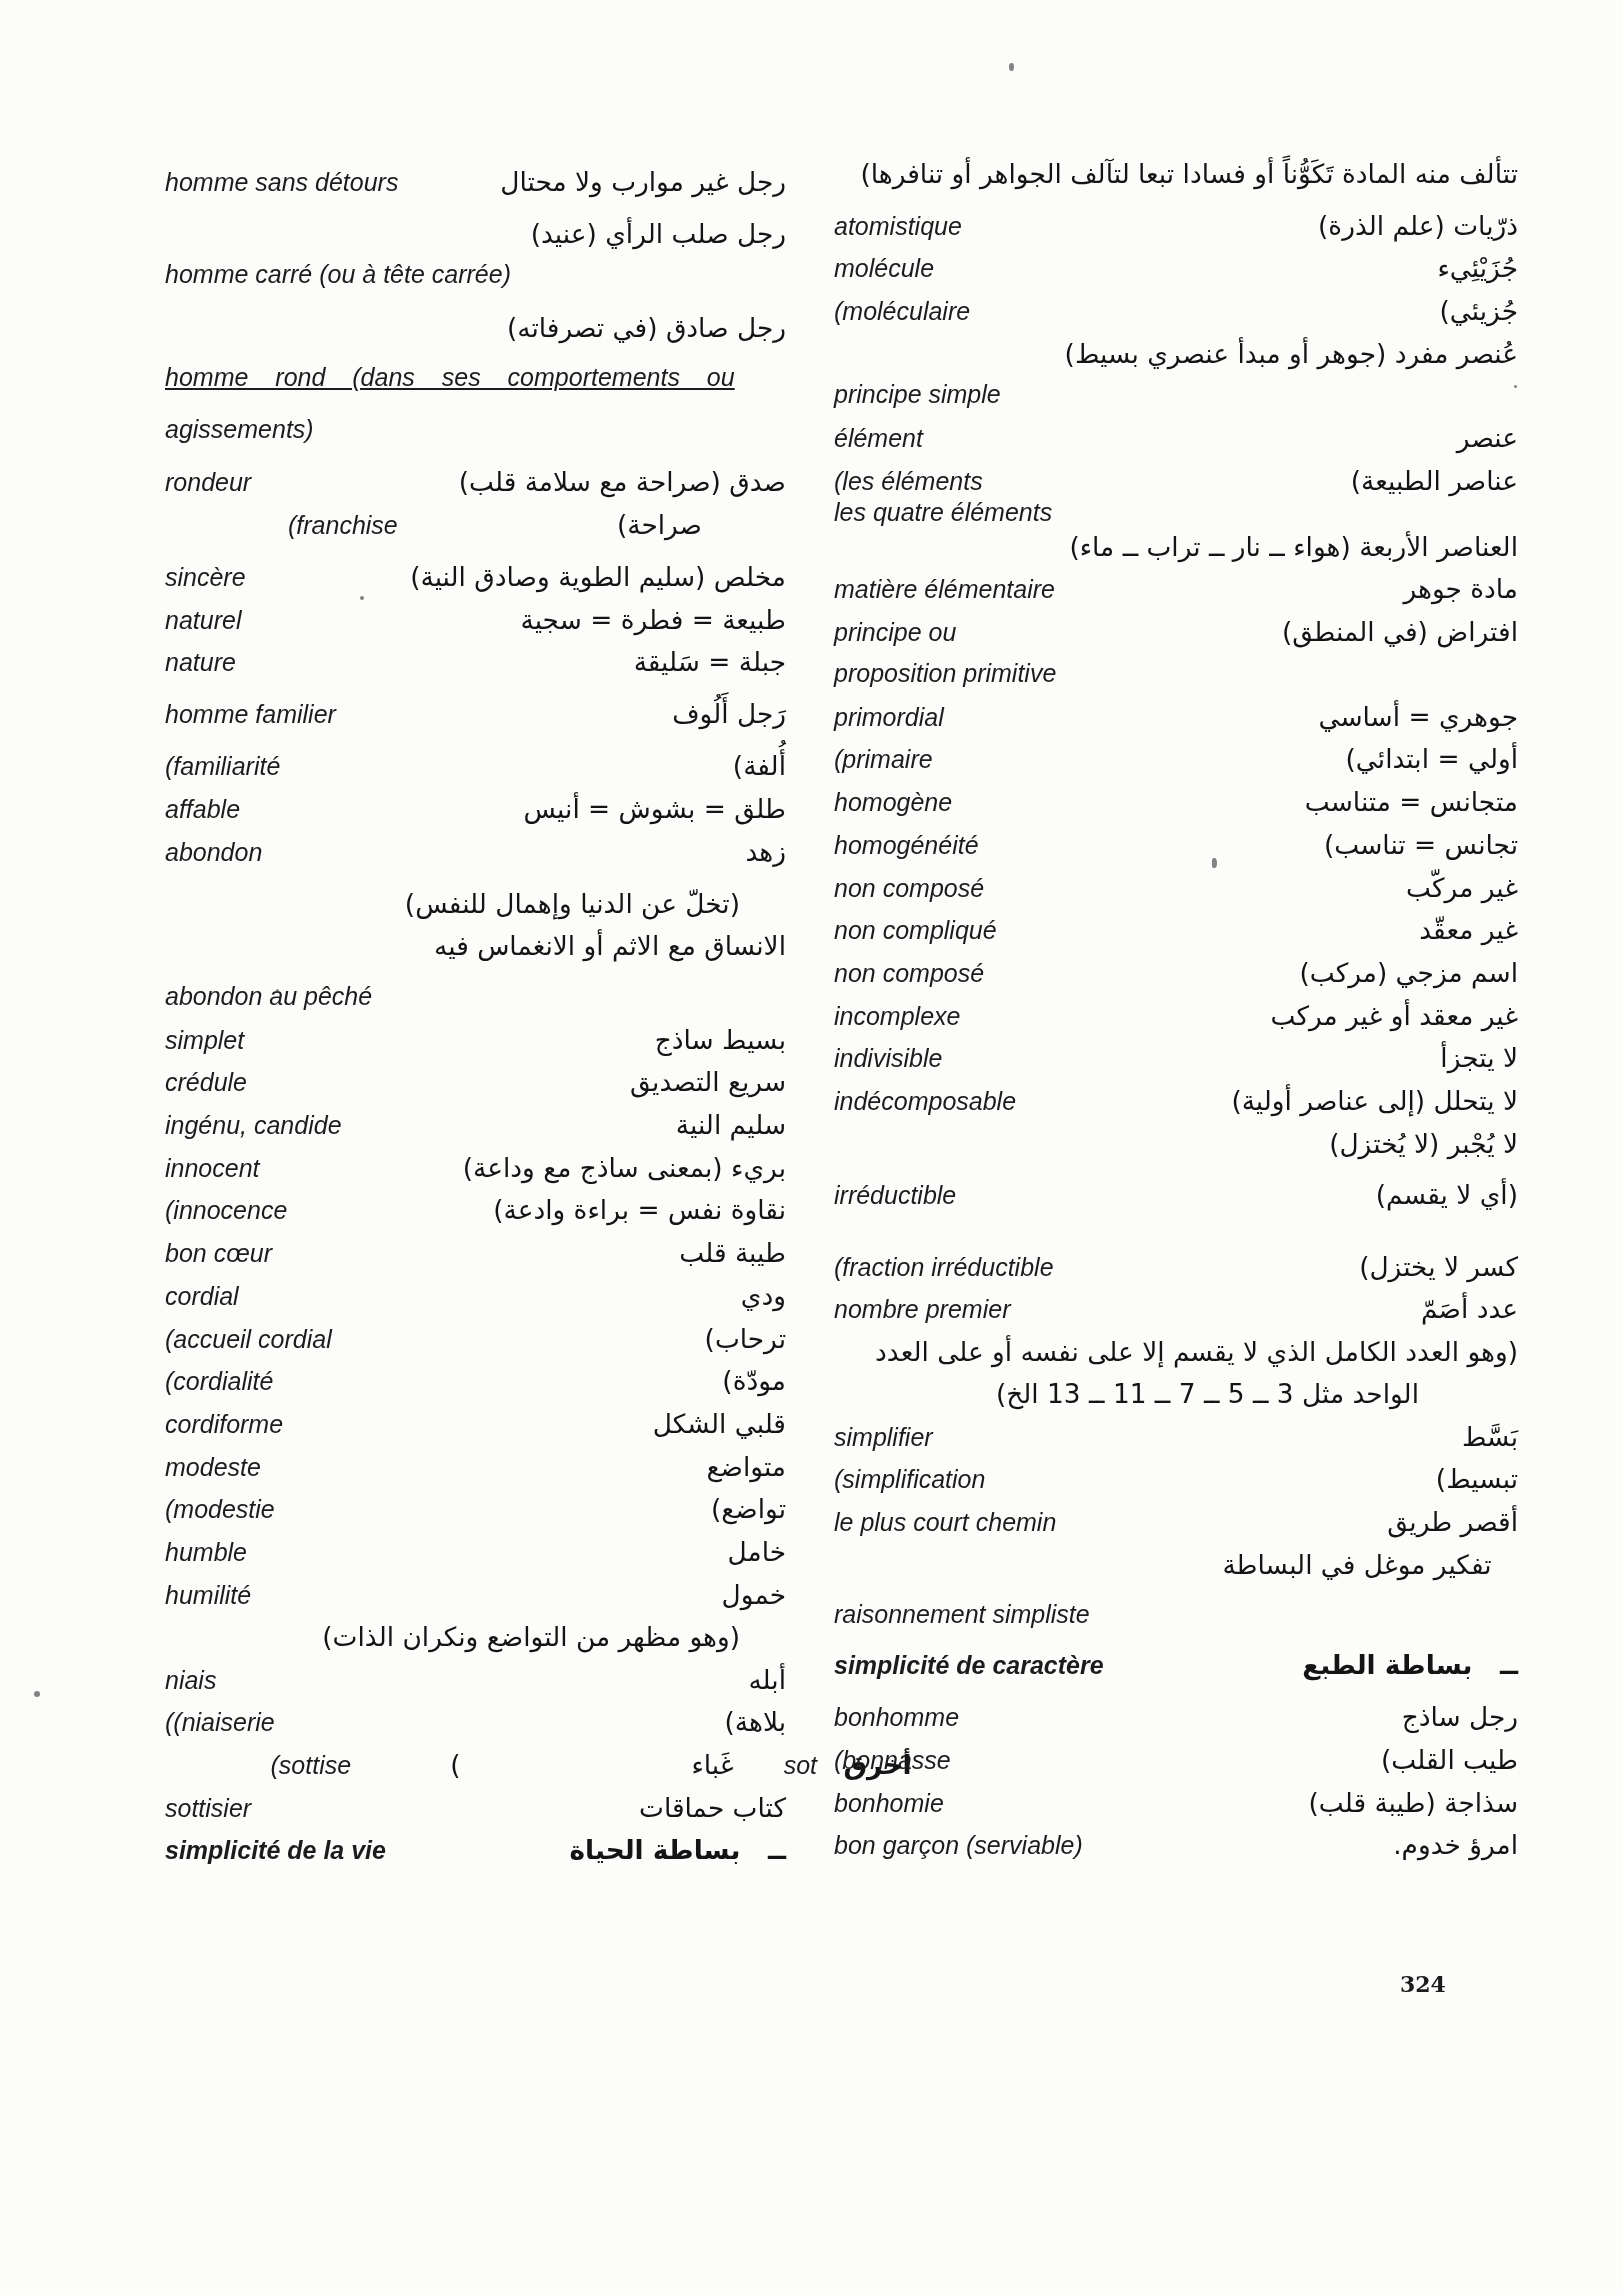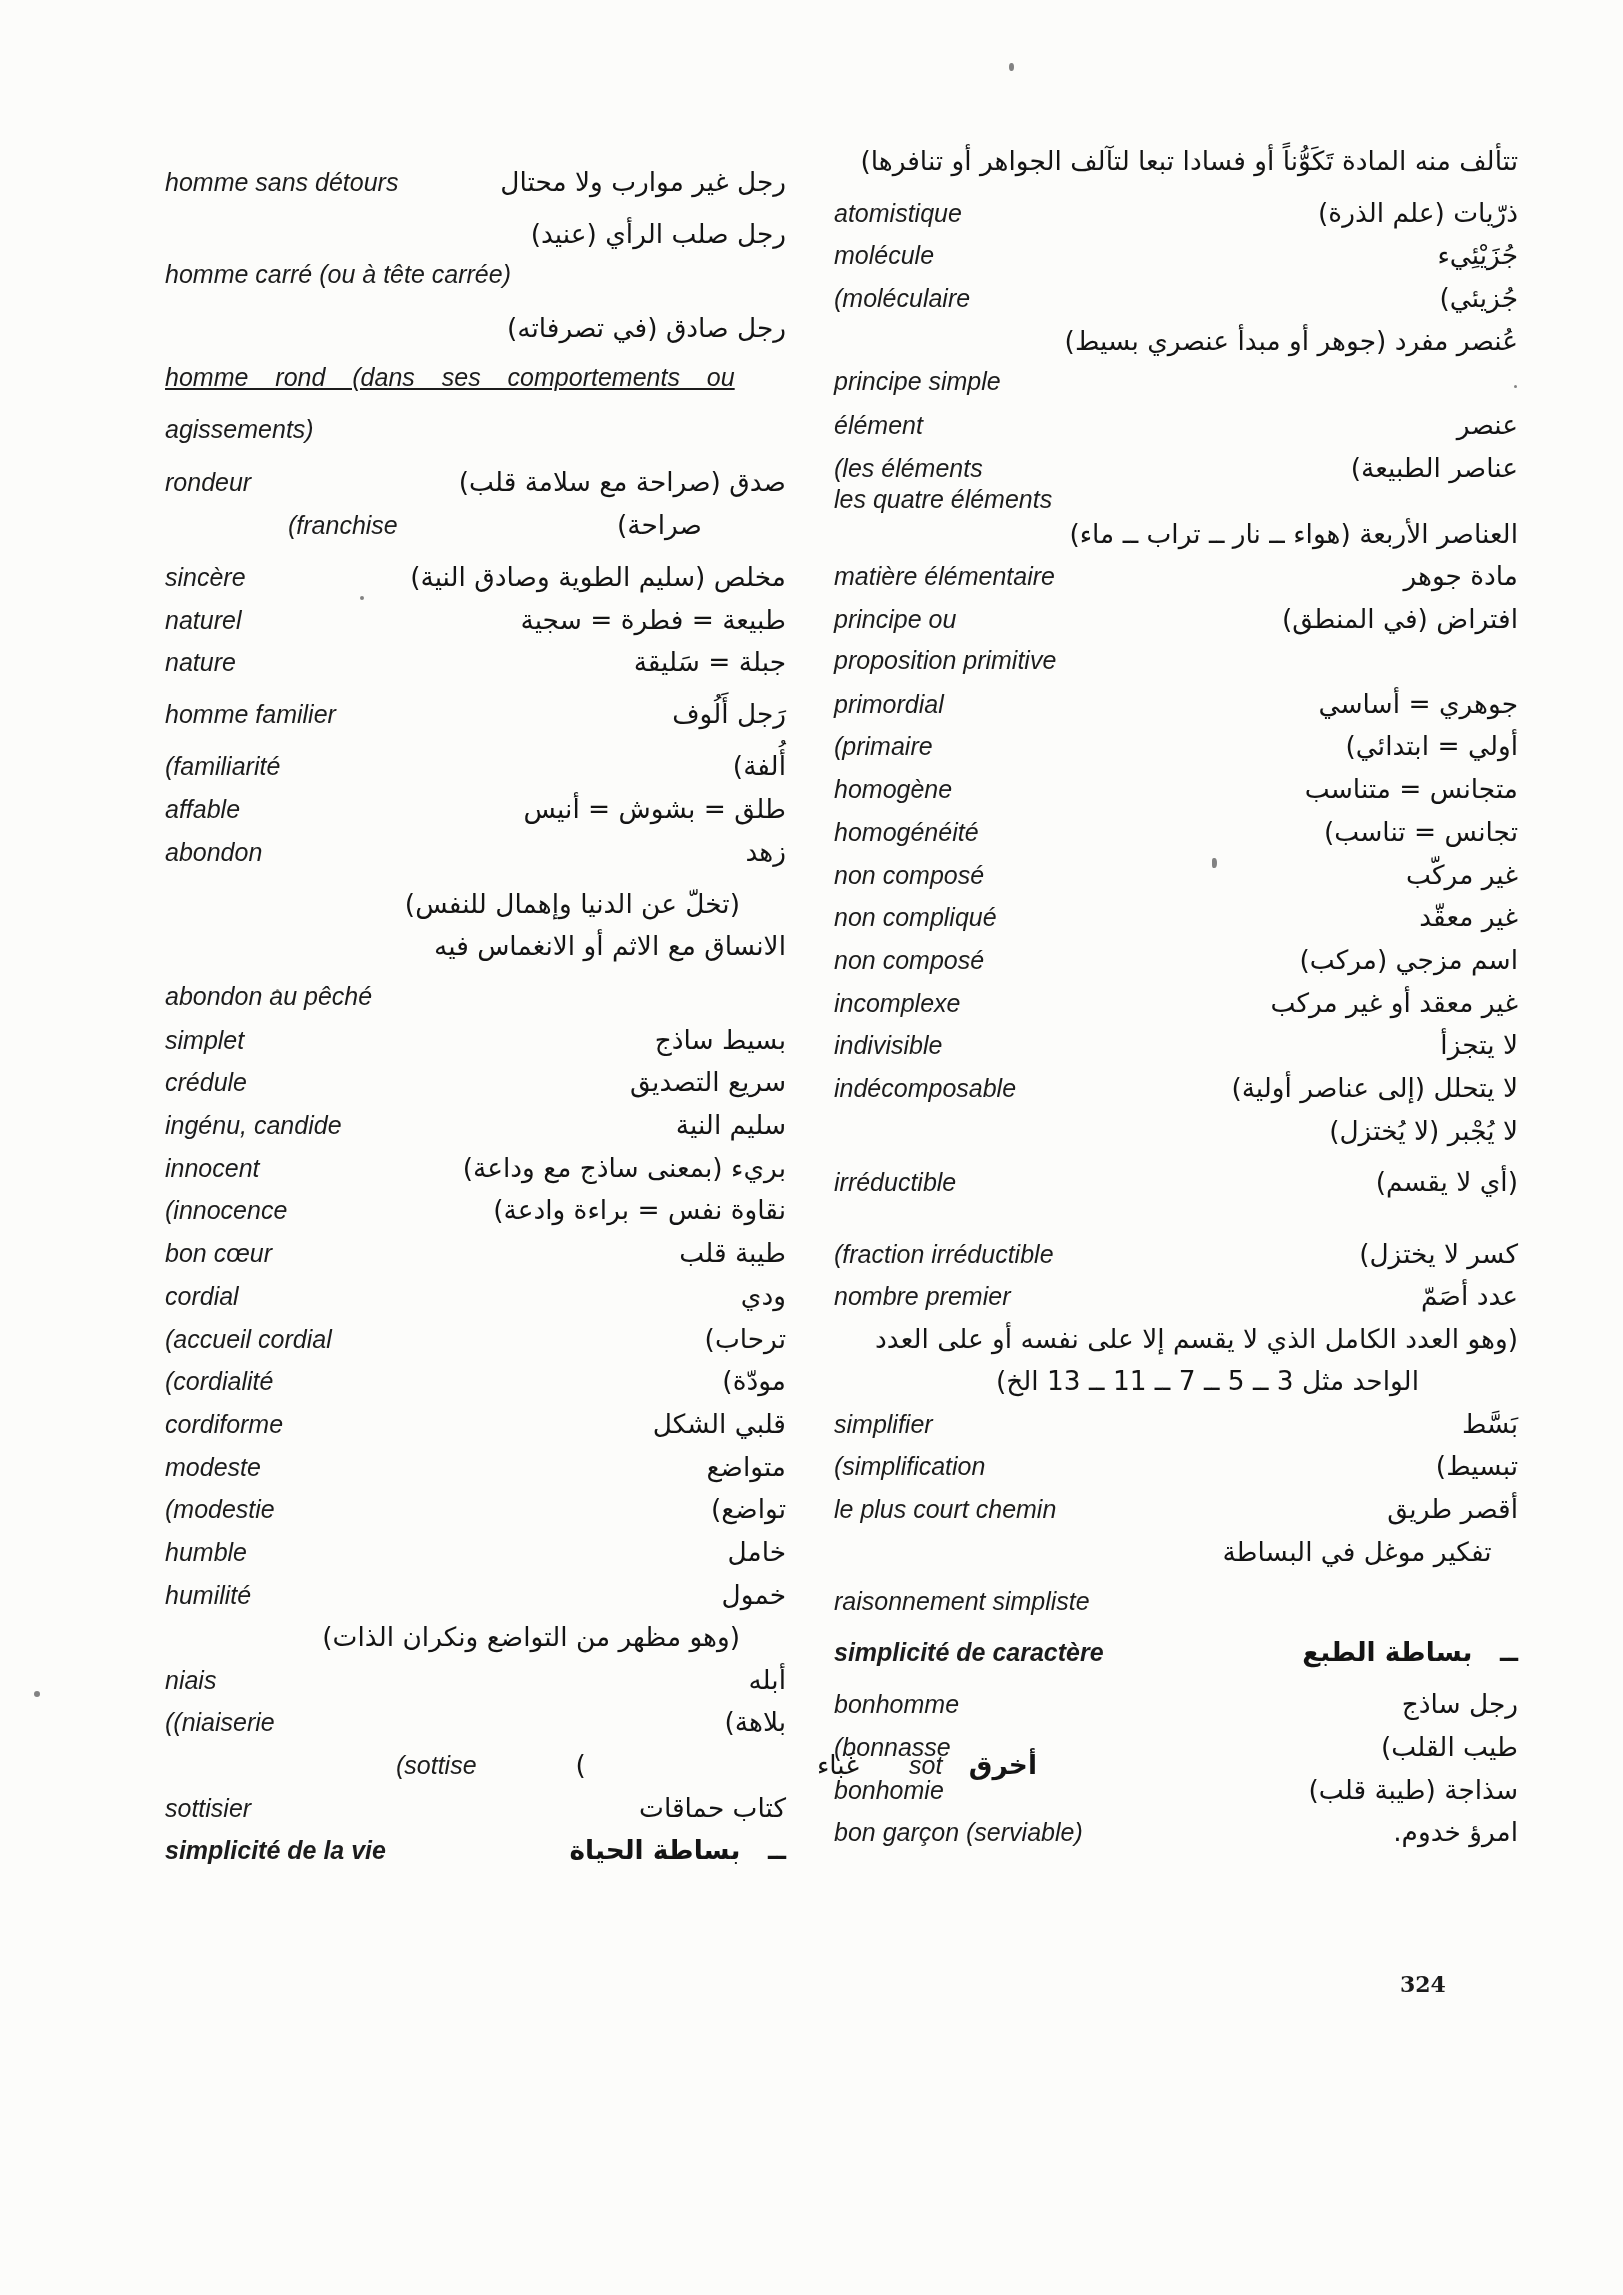--- a/index.html
+++ b/index.html
@@ -6,21 +6,21 @@
   body{
     width:1624px;height:2295px;
     background:#fcfcfa;
     position:relative;
     overflow:hidden;
     font-family:"Liberation Sans",sans-serif;
     color:#1b1b1b;
   }
   .col{position:absolute;}
   .col-left{left:165px;top:167px;width:621px;}
-  .col-right{left:834px;top:146px;width:684px;}
+  .col-right{left:834px;top:159px;width:684px;}
   .row{
     display:flex;
     align-items:baseline;
     margin:0 0 13.2px 0;
     min-height:29px;
   }
   .fr{
     font-family:"Liberation Sans",sans-serif;
     font-style:italic;
     font-size:25px;
@@ -44,21 +44,21 @@
   .row.gap2{margin-top:20px;}
   .row.tight{margin-top:-9.3px;}
   .row.spread .fr{word-spacing:20px;text-decoration:underline;}
   .row.indent .fr{margin-left:123px;}
   .row.indent .ar{margin-right:84px;}
   .row.arind40 .ar{margin-right:26.4px;}
   .row.arind70 .ar{margin-right:46px;}
   .row.arind150 .ar{margin-right:99px;}
   .row.bold .fr{font-weight:bold;}
   .row.bold .ar{font-weight:bold;}
-  .row.sot{justify-content:space-between;}
+  .row.sot{justify-content:center;}
   .row.sot .ar{margin-left:0;}
   .row.sot span:nth-child(1){margin-left:231px;}
   .row.sot span:nth-child(2){margin-left:99px;}
   .row.sot span:nth-child(3){margin-left:50px;}
   .row.sot span:nth-child(4){margin-left:26.4px;font-weight:bold;}
   .page-number{
     position:absolute;
     left:1400px;top:1971px;
     font-family:"DejaVu Serif",serif;
     font-weight:bold;

